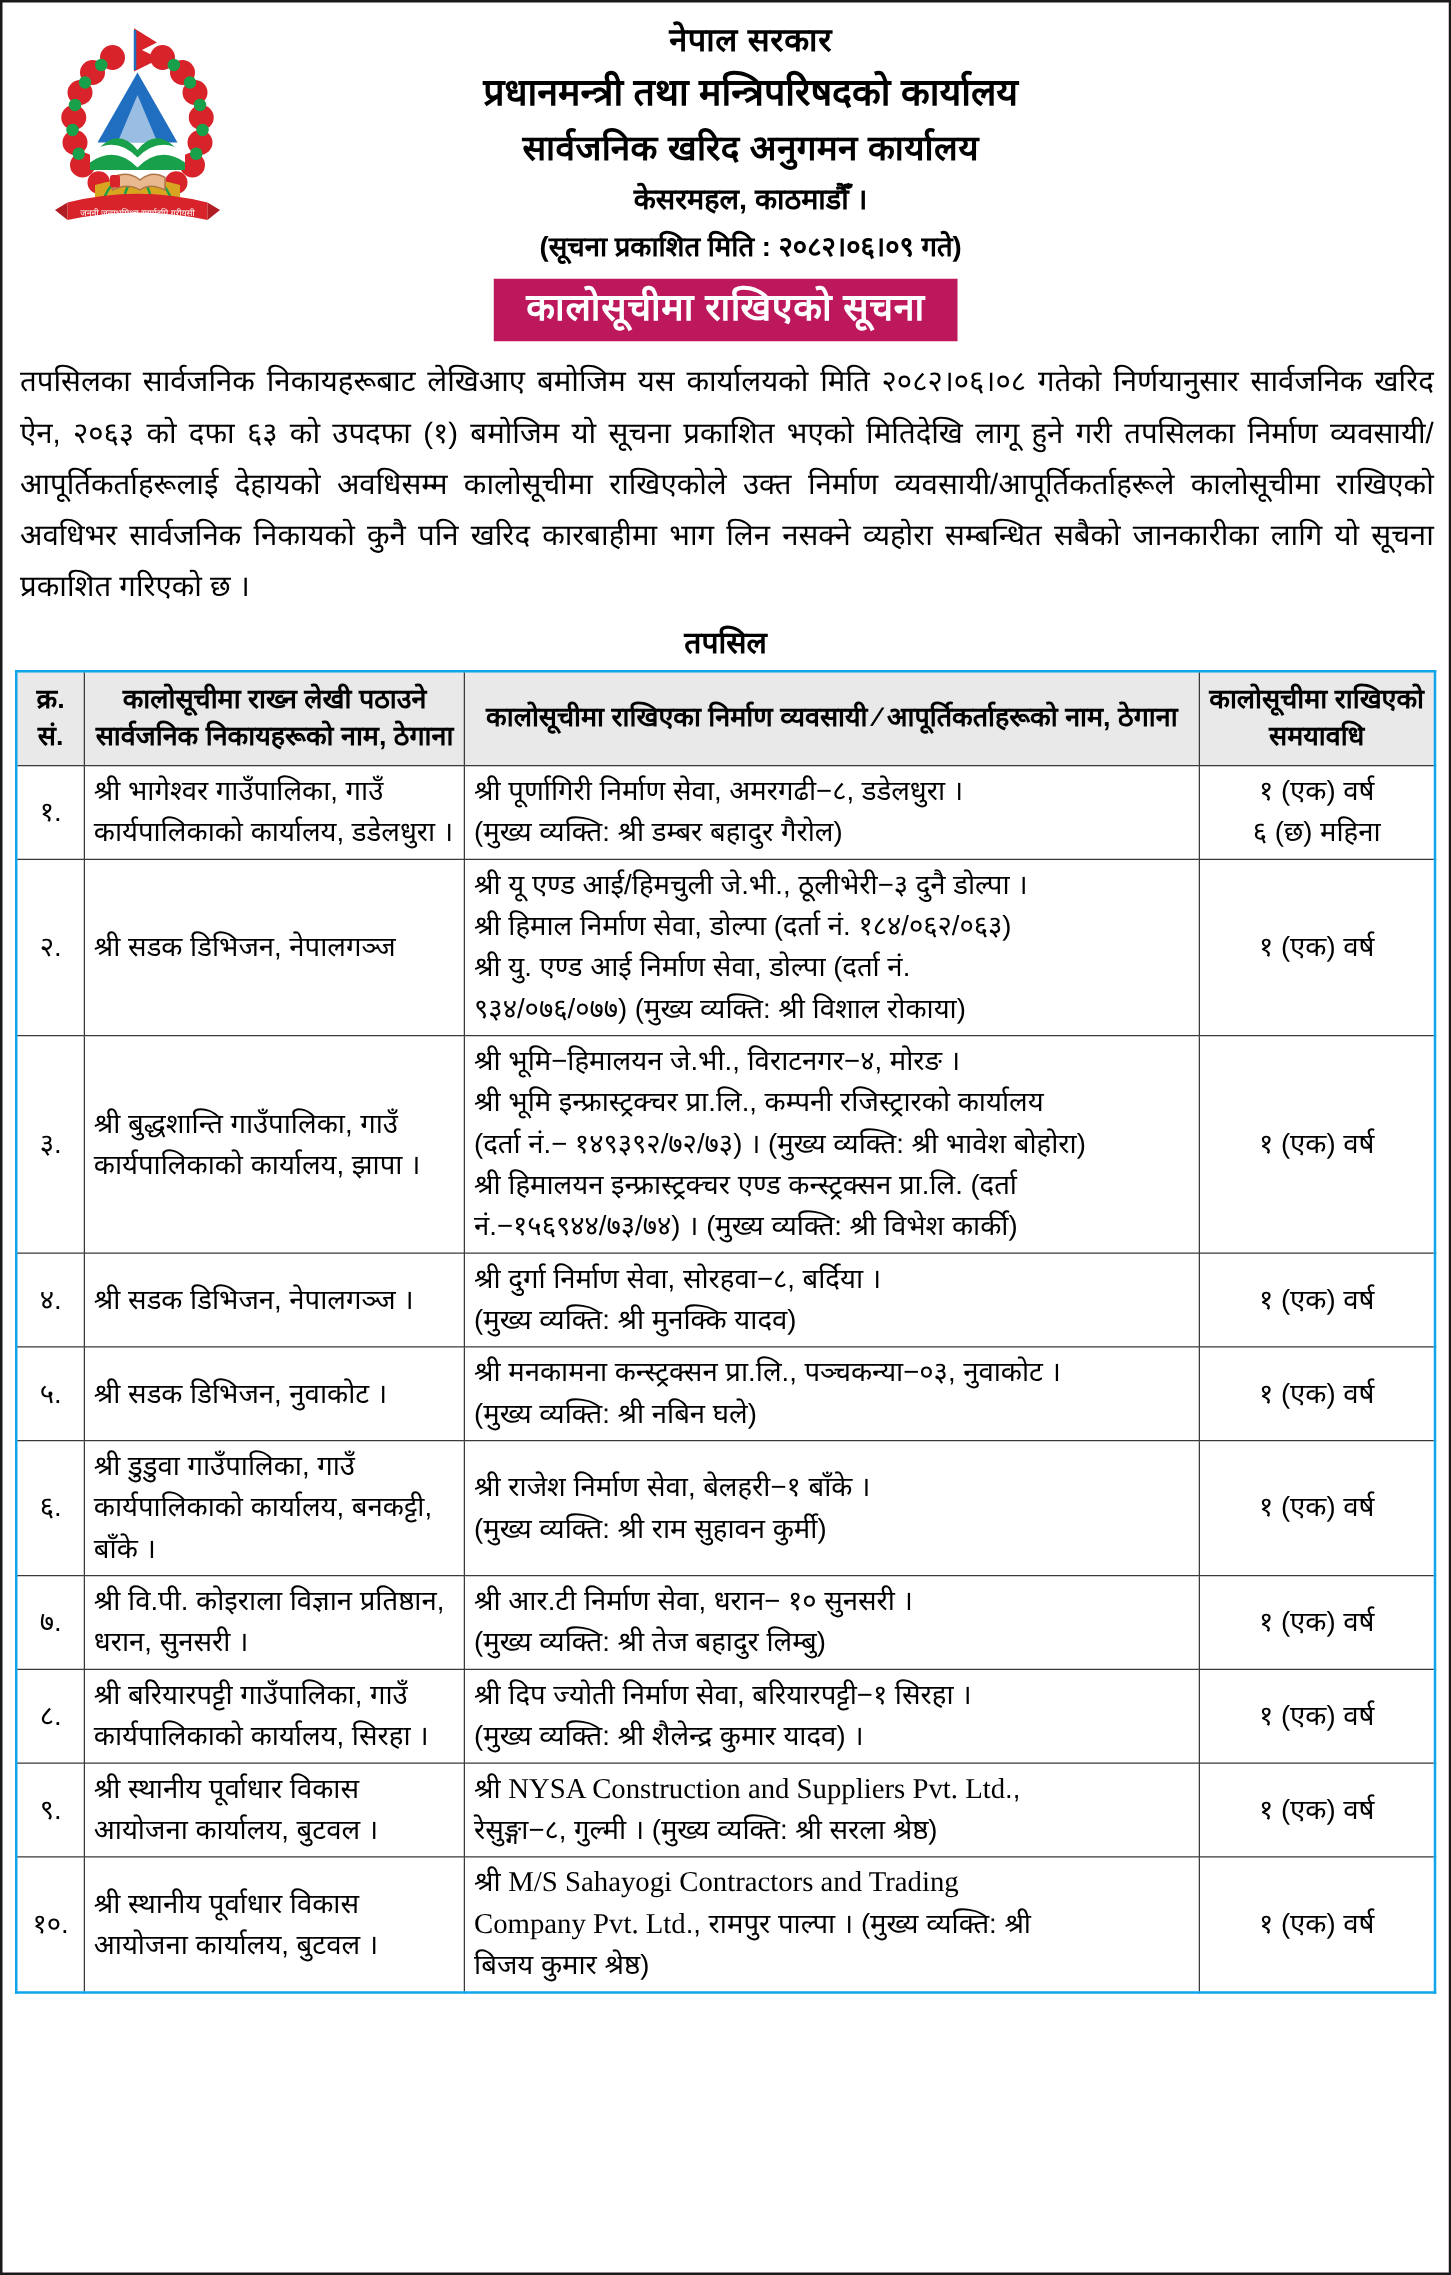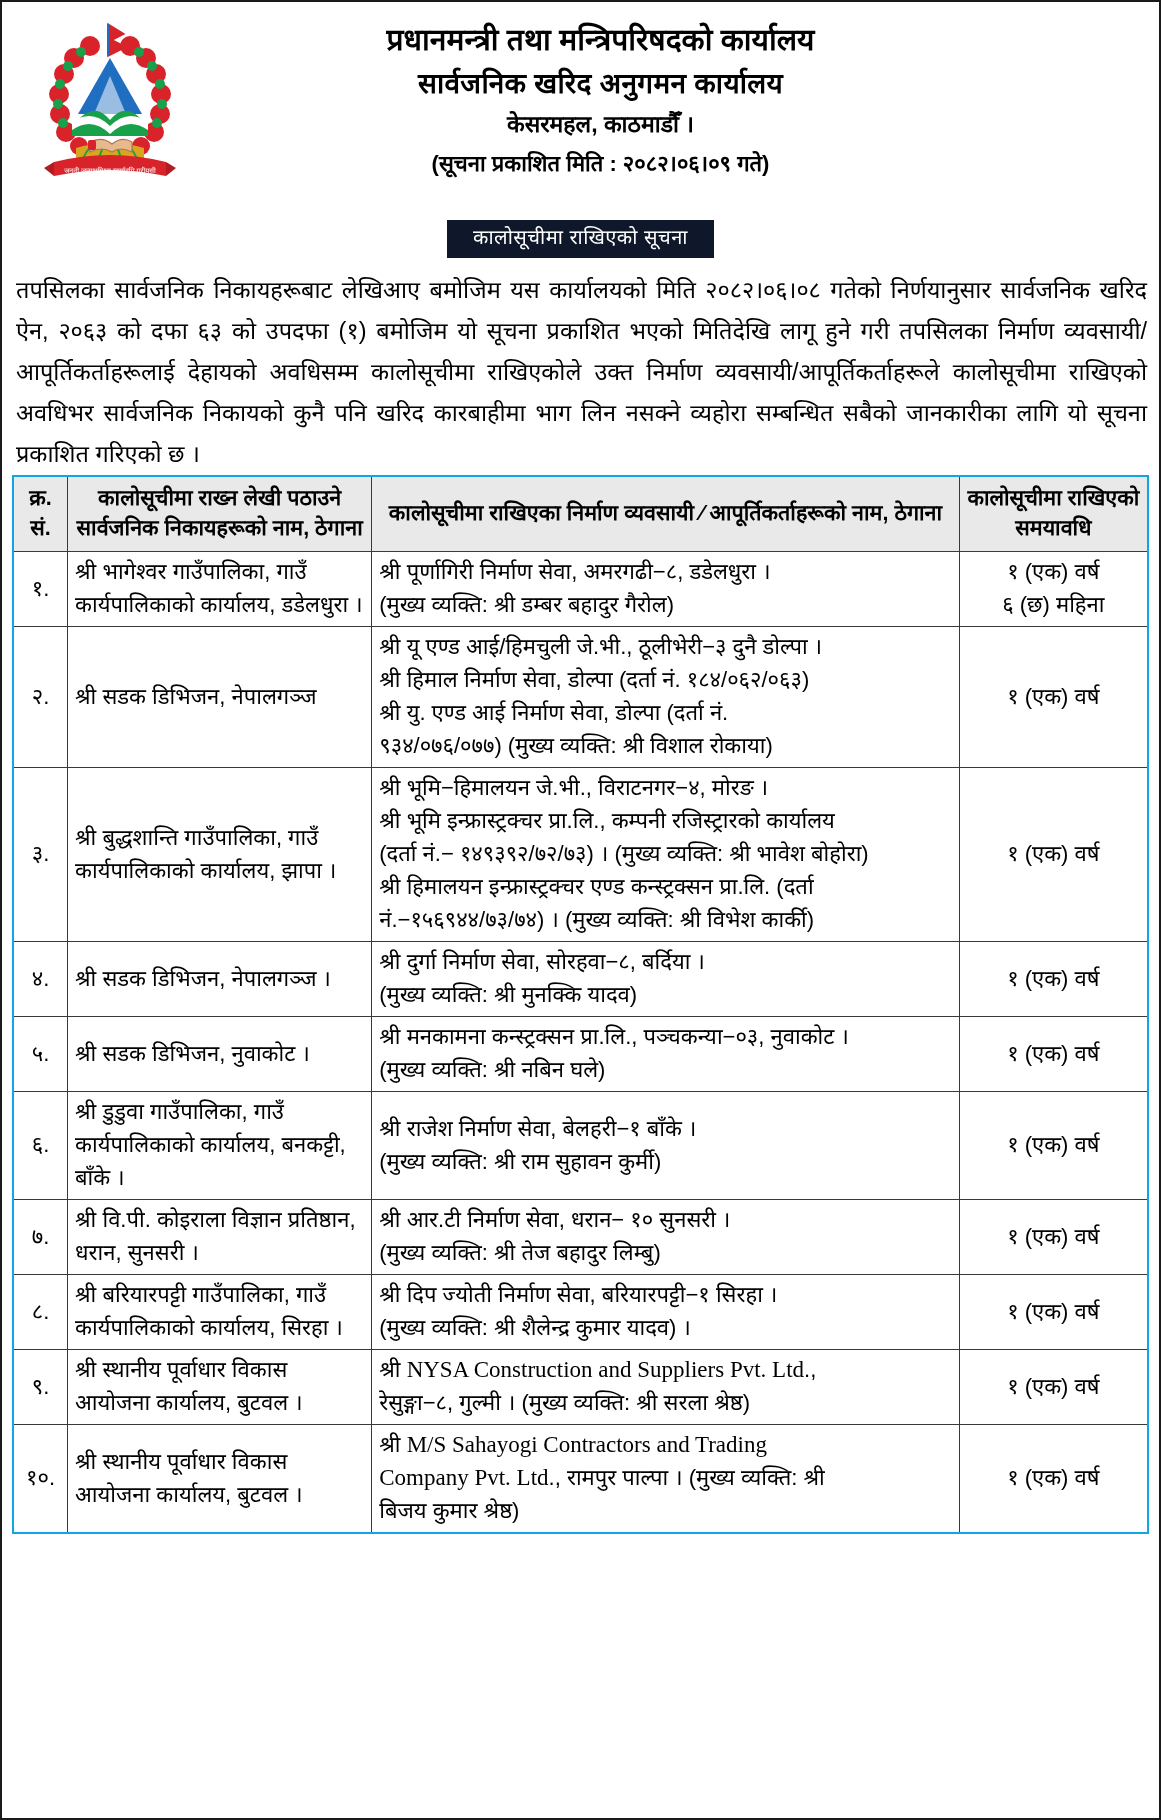--- a/index.html
+++ b/index.html
@@ -71,24 +71,24 @@
     margin-top: 10px;
   }
 
   
   .banner-wrap {
     text-align: center;
     margin-top: 10px;
   }
   .banner {
     display: inline-block;
-    background: #0f172a;
+    background: #be185d;
     color: #fff;
-    font-size: 20px;
-    font-weight: 400;
+    font-size: 30px;
+    font-weight: 700;
     padding: 5px 26px 8px 26px;
     line-height: 1.25;
     letter-spacing: .5px;
   }
 
   
   .body-text {
     margin: 12px 2px 0 4px;
     font-size: 23.5px;
     line-height: 41px;
@@ -196,35 +196,37 @@
       <path d="M56 126 Q68 120 78 128 Q88 120 98 126 L98 136 Q86 130 78 136 Q68 130 56 136 Z" fill="#e8b98e" stroke="#b0764a" stroke-width="1.2"></path>
       <rect x="54" y="124" width="8" height="10" rx="2" fill="#d8232a"></rect>
 
       <path d="M20 146 Q76 132 132 146 L132 160 Q76 148 20 160 Z" fill="#d8232a"></path>
       <path d="M20 146 L10 152 L20 160 Z" fill="#b01d22"></path>
       <path d="M132 146 L142 152 L132 160 Z" fill="#b01d22"></path>
       <text x="76" y="157" font-size="7" fill="#fff" text-anchor="middle" font-family="'Liberation Sans',sans-serif">जननी जन्मभूमिश्च स्वर्गादपि गरीयसी</text>
     </svg>
 
     <div class="head-lines">
+      <div class="h-govt">नेपाल सरकार</div>
       <div class="h-office">प्रधानमन्त्री तथा मन्त्रिपरिषदको कार्यालय</div>
       <div class="h-main">सार्वजनिक खरिद अनुगमन कार्यालय</div>
       <div class="h-addr">केसरमहल, काठमाडौँ ।</div>
       <div class="h-date">(सूचना प्रकाशित मिति : २०८२।०६।०९ गते)</div>
     </div>
   </div>
 
   <div class="banner-wrap">
     <div class="banner">कालोसूचीमा राखिएको सूचना</div>
   </div>
 
   <div class="body-text">
     <p>तपसिलका सार्वजनिक निकायहरूबाट लेखिआए बमोजिम यस कार्यालयको मिति २०८२।०६।०८ गतेको निर्णयानुसार सार्वजनिक खरिद ऐन, २०६३ को दफा ६३ को उपदफा (१) बमोजिम यो सूचना प्रकाशित भएको मितिदेखि लागू हुने गरी तपसिलका निर्माण व्यवसायी/आपूर्तिकर्ताहरूलाई देहायको अवधिसम्म कालोसूचीमा राखिएकोले उक्त निर्माण व्यवसायी/आपूर्तिकर्ताहरूले कालोसूचीमा राखिएको अवधिभर सार्वजनिक निकायको कुनै पनि खरिद कारबाहीमा भाग लिन नसक्ने व्यहोरा सम्बन्धित सबैको जानकारीका लागि यो सूचना प्रकाशित गरिएको छ ।</p>
   </div>
 
+  <div class="tapsil">तपसिल</div>
 
   <table class="tbl">
     <thead>
       <tr>
         <th class="c-sn">क्र. सं.</th>
         <th class="c-body">कालोसूचीमा राख्न लेखी पठाउने सार्वजनिक निकायहरूको नाम, ठेगाना</th>
         <th class="c-firm">कालोसूचीमा राखिएका निर्माण व्यवसायी ⁄ आपूर्तिकर्ताहरूको नाम, ठेगाना</th>
         <th class="c-dur">कालोसूचीमा राखिएको समयावधि</th>
       </tr>
     </thead>

